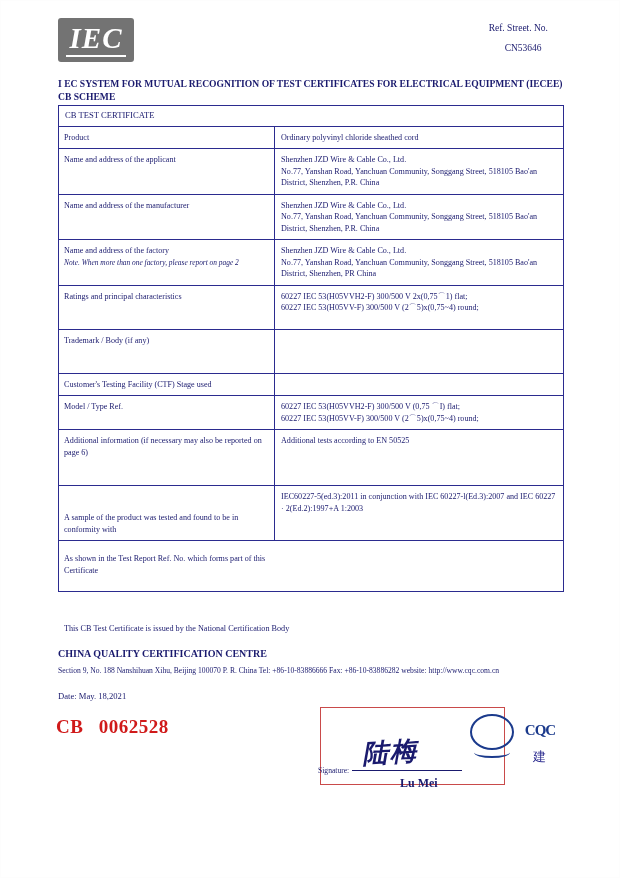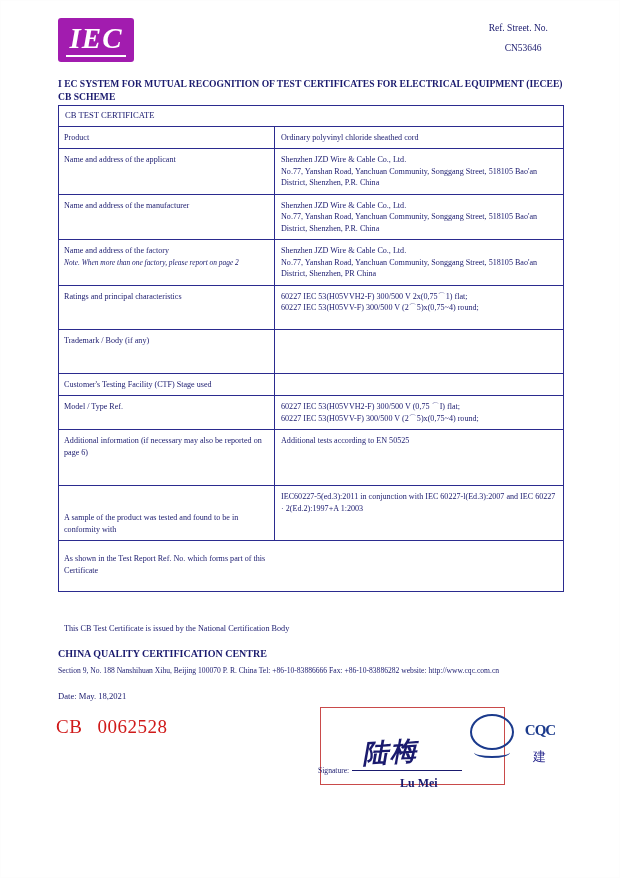--- a/index.html
+++ b/index.html
@@ -27,21 +27,21 @@
   .header {
     position: relative;
     height: 66px;
   }
   .iec-logo {
     position: absolute;
     left: 58px;
     top: 18px;
     width: 76px;
     height: 44px;
-    background: #a21caf;
+    background: #737373;
     border-radius: 3px;
   }
   .iec-logo .iec-text {
     position: absolute;
     left: 0; right: 0; top: 3px;
     text-align: center;
     font-family: "Liberation Serif", serif;
     font-weight: bold;
     font-style: italic;
     font-size: 29px;
@@ -158,21 +158,21 @@
     top: 691px;
     font-size: 8.6px;
   }
   .date-line .dval { }
 
   .cb-number {
     position: absolute;
     left: 56px;
     top: 716px;
     font-size: 19px;
-    font-weight: normal;
+    font-weight: bold;
     color: #d01a1a;
     letter-spacing: 0.5px;
   }
 
   
   .sig-box {
     position: absolute;
     left: 320px;
     top: 707px;
     width: 185px;

